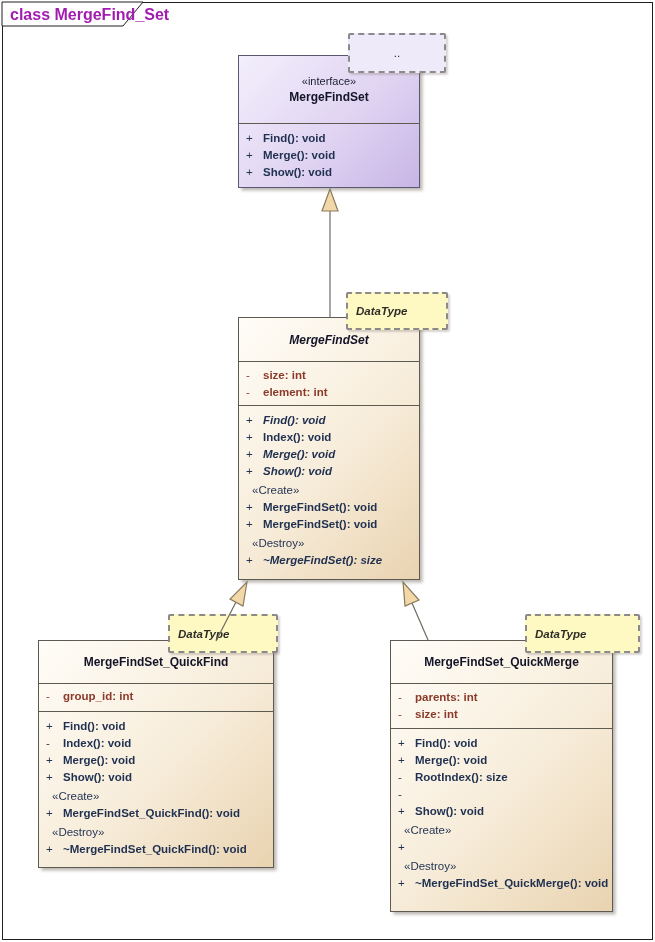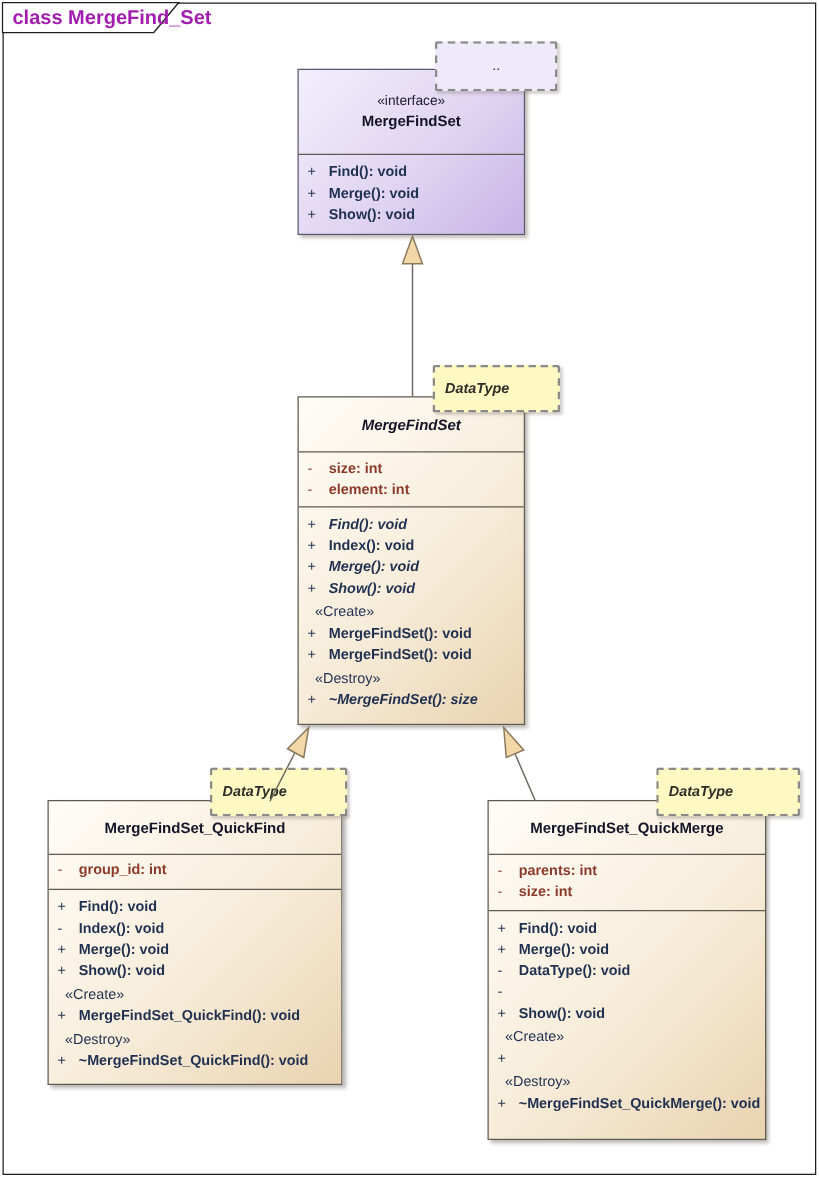--- a/index.html
+++ b/index.html
@@ -207,21 +207,21 @@
     <div class="member op-row">
       <span class="vis">+</span>
       <span class="mtext">Find(): void</span>
     </div>
     <div class="member op-row">
       <span class="vis">+</span>
       <span class="mtext">Merge(): void</span>
     </div>
     <div class="member op-row">
       <span class="vis">-</span>
-      <span class="mtext">DataType(): void</span>
+      <span class="mtext">RootIndex(): size</span>
     </div>
     <div class="member op-row">
       <span class="vis">-</span>
     </div>
     <div class="member op-row">
       <span class="vis">+</span>
       <span class="mtext">Show(): void</span>
     </div>
     <div class="group-label">«Create»</div>
     <div class="member op-row">

